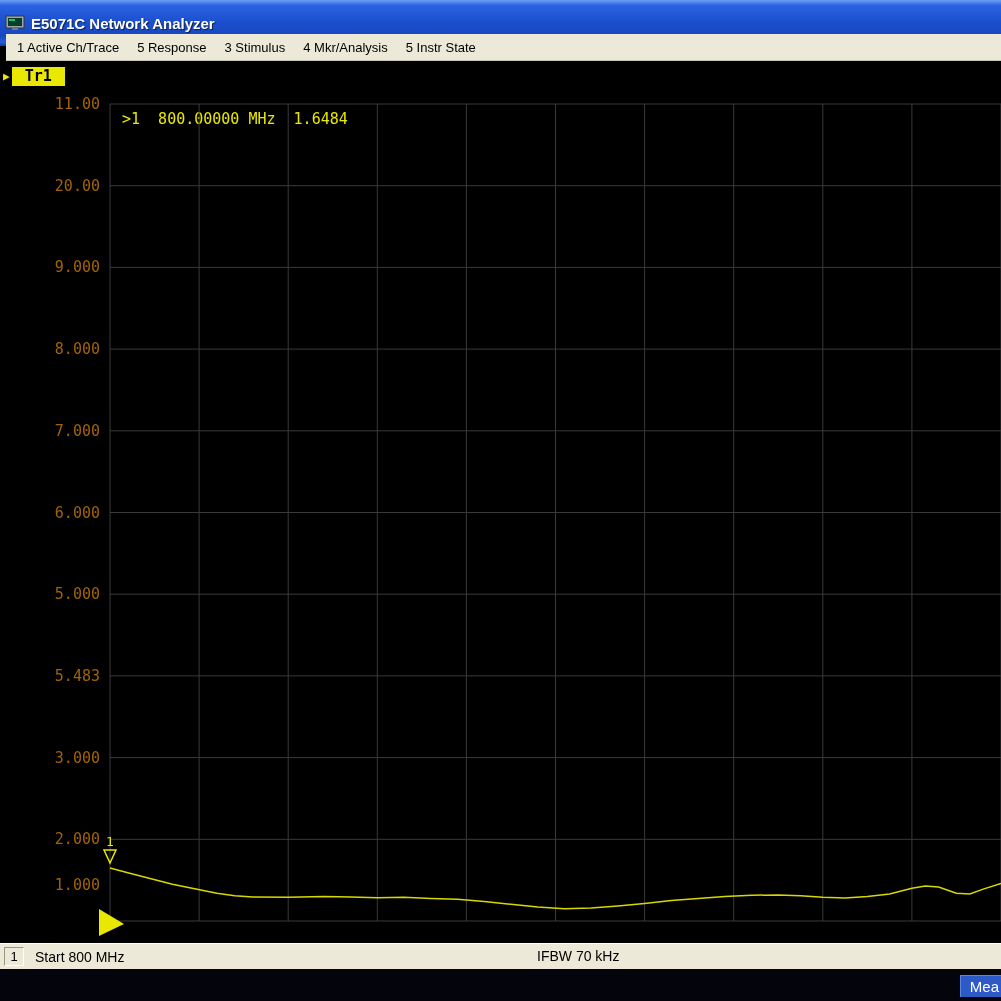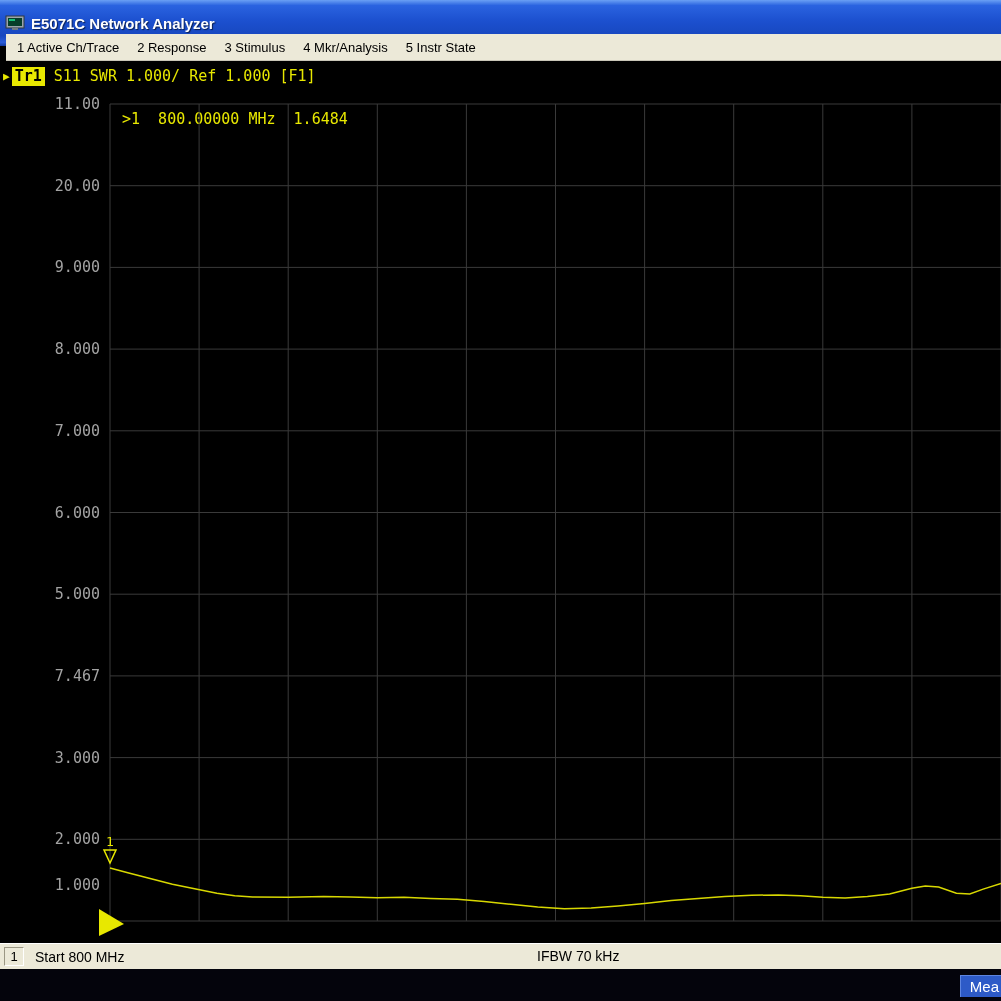--- a/index.html
+++ b/index.html
@@ -25,29 +25,29 @@
     display:flex;align-items:center;font-size:13px;color:#000;padding-left:2px;
   }
   .menu-item{padding:0 9px;white-space:nowrap;cursor:default;}
   
   .display{position:absolute;top:61px;left:0;width:1001px;height:882px;background:#000;}
   .trace-header{
     position:absolute;top:67px;left:3px;display:flex;align-items:center;
     font-family:"DejaVu Sans Mono",monospace;font-size:15px;line-height:19px;
   }
   .active-arrow{color:#e8e800;font-size:11px;margin-right:2px;}
-  .tr1-chip{background:#e8e800;color:#000;padding:0 3px;font-weight:bold;}
+  .tr1-chip{background:#e8e800;color:#000;padding:0 13px;font-weight:bold;}
   .trace-text{color:#e8e800;white-space:pre;margin-left:9px;}
   .marker-readout{
     position:absolute;left:122px;top:110px;color:#e8e800;white-space:pre;
     font-family:"DejaVu Sans Mono",monospace;font-size:15px;
   }
   .ylabel{
     position:absolute;left:0;width:100px;text-align:right;
-    color:#a3a3a3;font-family:"DejaVu Sans Mono",monospace;font-size:15px;line-height:18px;
+    color:#a16207;font-family:"DejaVu Sans Mono",monospace;font-size:15px;line-height:18px;
   }
   .graticule{position:absolute;top:0;left:0;pointer-events:none;}
   
   .statusbar{
     position:absolute;top:943px;left:0;width:1001px;height:26px;box-sizing:border-box;
     background:#ece9d8;border-top:1px solid #ffffff;
     display:flex;align-items:center;font-size:14px;color:#000;
   }
   .channel-box{
     width:20px;height:19px;margin-left:4px;box-sizing:border-box;
@@ -75,45 +75,44 @@
       <rect x="3" y="3" width="14" height="8" fill="#073d2a"></rect>
       <rect x="4" y="4" width="6" height="2" fill="#18c07a"></rect>
       <rect x="7" y="13" width="6" height="2" fill="#707a82"></rect>
     </svg>
   </span>
   <span class="title-text">E5071C Network Analyzer</span>
 </div>
 
 <div class="menubar">
     <div class="menu-item">1 Active Ch/Trace</div>
-    <div class="menu-item">2 Response</div>
+    <div class="menu-item">5 Response</div>
     <div class="menu-item">3 Stimulus</div>
     <div class="menu-item">4 Mkr/Analysis</div>
     <div class="menu-item">5 Instr State</div>
   </div>
 
 <div class="display"></div>
 
 <div class="trace-header">
   <span class="active-arrow">▶</span>
   <span class="tr1-chip">Tr1</span>
-  <span class="trace-text">S11 SWR 1.000/ Ref 1.000 [F1]</span>
 </div>
 
 <div class="marker-readout">&gt;1  800.00000 MHz  1.6484</div>
 
 <div>
     <div class="ylabel" style="top: 95px;">11.00</div>
     <div class="ylabel" style="top: 176.7px;">20.00</div>
     <div class="ylabel" style="top: 258.4px;">9.000</div>
     <div class="ylabel" style="top: 340.1px;">8.000</div>
     <div class="ylabel" style="top: 421.8px;">7.000</div>
     <div class="ylabel" style="top: 503.5px;">6.000</div>
     <div class="ylabel" style="top: 585.2px;">5.000</div>
-    <div class="ylabel" style="top: 666.9px;">7.467</div>
+    <div class="ylabel" style="top: 666.9px;">5.483</div>
     <div class="ylabel" style="top: 748.6px;">3.000</div>
     <div class="ylabel" style="top: 830.3px;">2.000</div>
     <div class="ylabel" style="top: 876px;">1.000</div>
   </div>
 
 <svg class="graticule" width="1001" height="1001">
     <line x1="110" y1="104" x2="110" y2="921" stroke="#3a3a3a" stroke-width="1"></line>
     <line x1="199.1" y1="104" x2="199.1" y2="921" stroke="#3a3a3a" stroke-width="1"></line>
     <line x1="288.2" y1="104" x2="288.2" y2="921" stroke="#3a3a3a" stroke-width="1"></line>
     <line x1="377.3" y1="104" x2="377.3" y2="921" stroke="#3a3a3a" stroke-width="1"></line>

